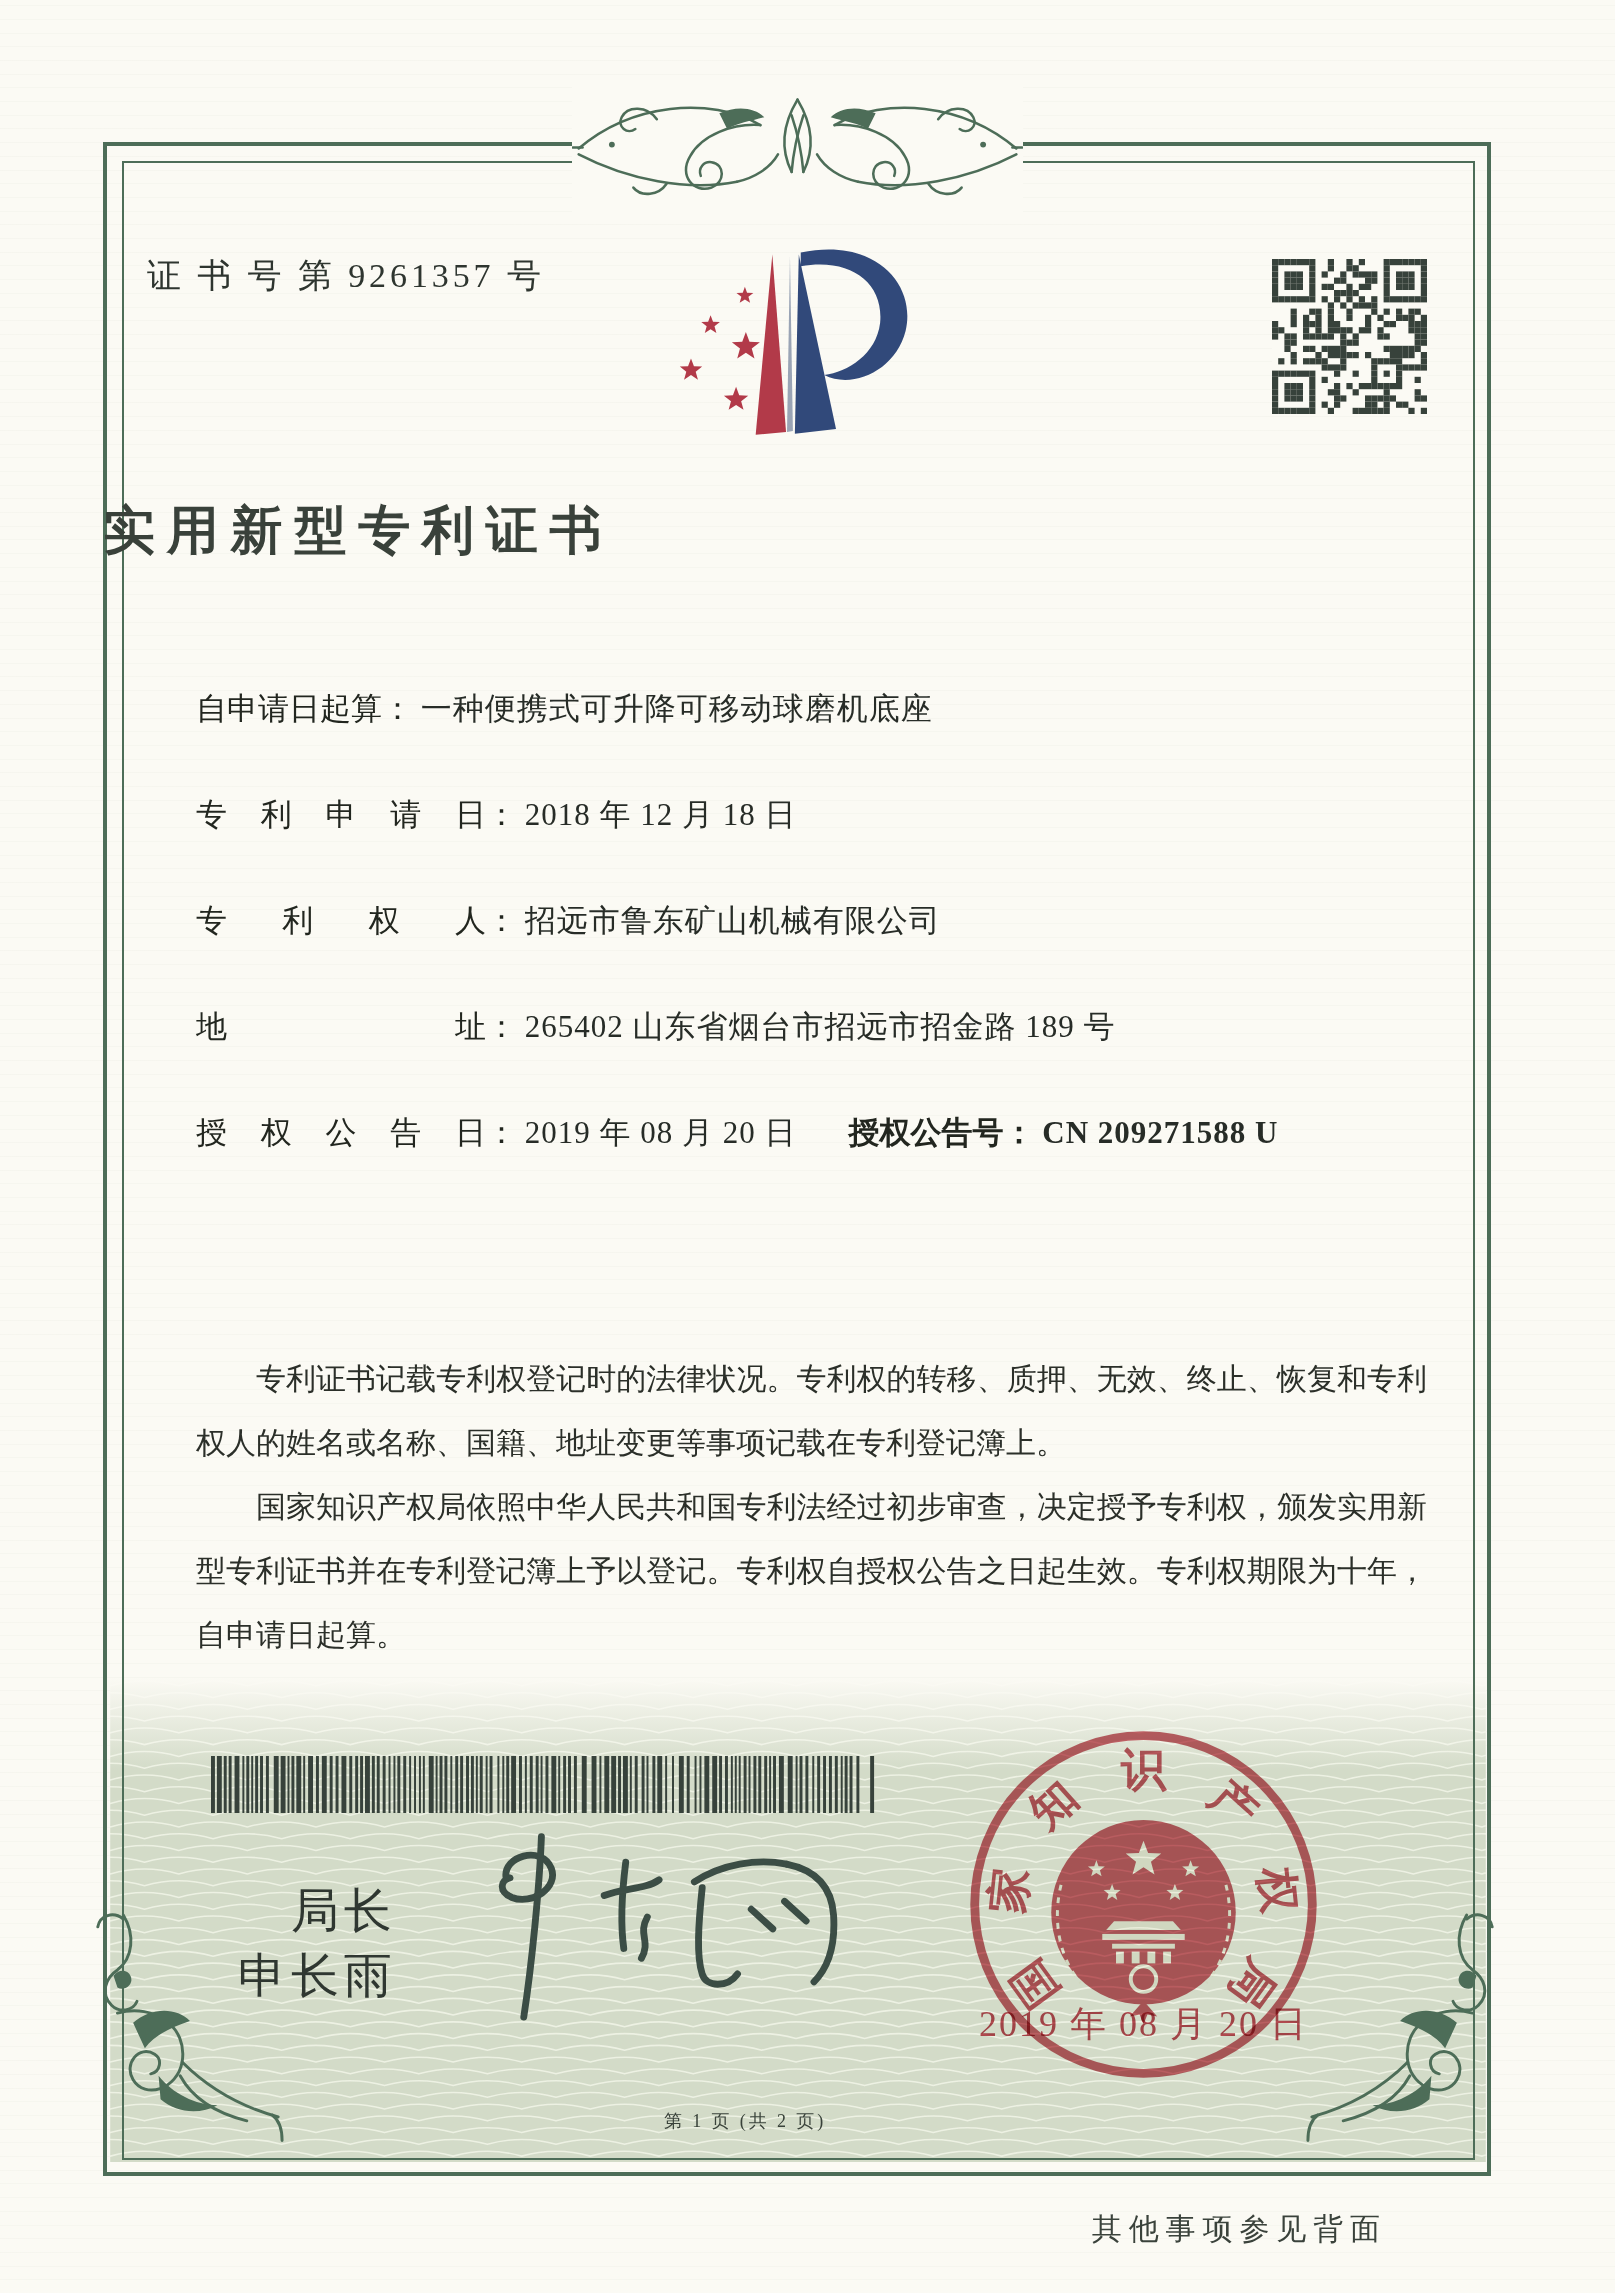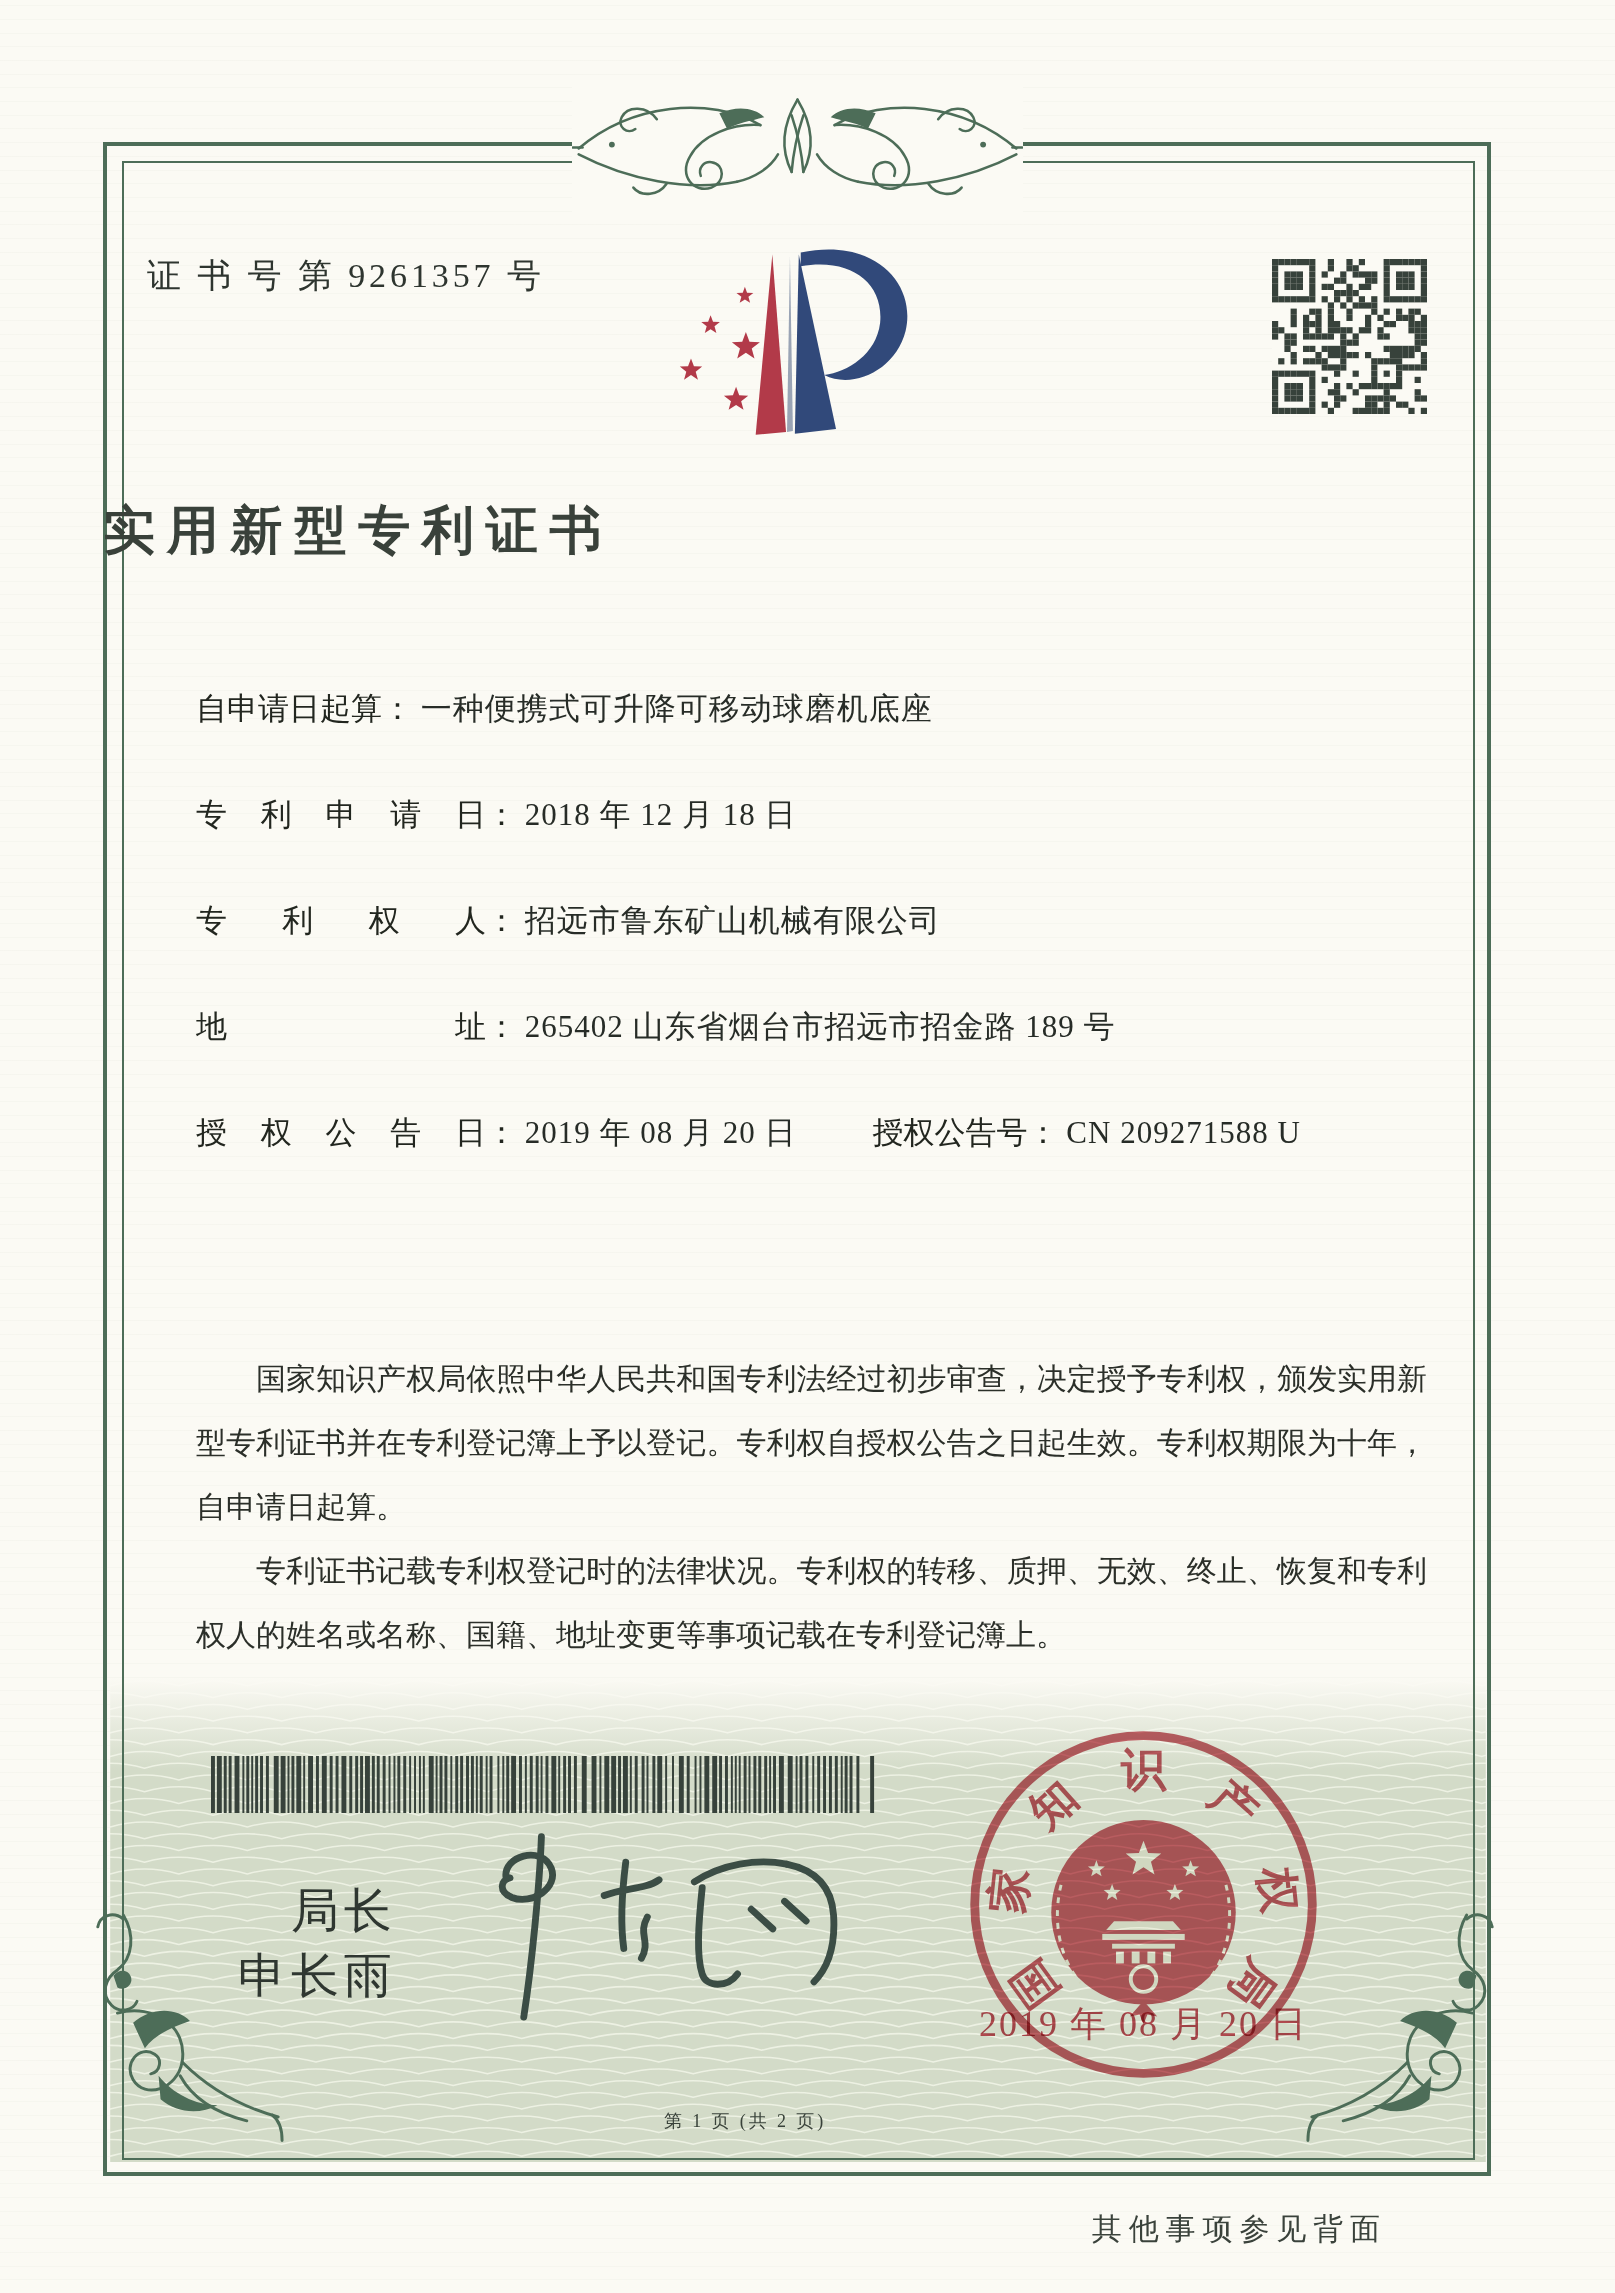--- a/index.html
+++ b/index.html
@@ -39,21 +39,21 @@
     text-align:left;font-size:52px;font-weight:bold;letter-spacing:11.8px;
     color:var(--title-color,#39413a);font-family:Liberation Serif, serif;}
   .fields{position:absolute;left:196px;top:688px;width:1245px;z-index:5;}
   .field-row{margin-bottom:64px;font-size:31px;color:#272c27;white-space:nowrap;}
   .f-pair{display:inline-block;}
   .f-label{display:inline-block;vertical-align:bottom;
     font-family:"Liberation Sans","DejaVu Sans",sans-serif;color:#22261f;}
   .f-label.just{width:290px;text-align:justify;text-align-last:justify;text-justify:inter-character;}
   .f-colon{font-family:"Liberation Sans","DejaVu Sans",sans-serif;color:#22261f;}
   .f-value{margin-left:7.8px;font-family:"Liberation Serif","DejaVu Serif",serif;letter-spacing:1px;}
-  .f-pair-extra{margin-left:76px;}
+  .f-pair-extra{margin-left:52px;font-weight:bold;}
   .body-text{position:absolute;left:196px;top:1347px;width:1231px;z-index:5;
     font-size:30px;line-height:64px;color:#2b2f29;text-align:justify;}
   .body-text p{margin:0;text-indent:2em;}
   .barcode{position:absolute;left:211px;top:1756px;width:667px;height:57px;z-index:5;}
   .officer{position:absolute;left:238px;top:1882px;z-index:5;
     font-family:Liberation Mono, monospace;
     font-size:48px;color:#2f3731;letter-spacing:4.9px;line-height:65px;text-align:right;}
   .signature{position:absolute;left:412px;top:1819px;width:451px;height:206px;z-index:5;}
   .seal{position:absolute;left:959px;top:1720px;width:369px;height:369px;z-index:6;
     mix-blend-mode:multiply;opacity:0.93;}
@@ -498,22 +498,22 @@
 
   <div class="fields" id="fields">
       <div class="field-row"><span class="f-pair"><span class="f-label">自申请日起算</span><span class="f-colon">：</span><span class="f-value">一种便携式可升降可移动球磨机底座</span></span></div>
       <div class="field-row"><span class="f-pair"><span class="f-label just">专利申请日</span><span class="f-colon">：</span><span class="f-value">2018 年 12 月 18 日</span></span></div>
       <div class="field-row"><span class="f-pair"><span class="f-label just">专利权人</span><span class="f-colon">：</span><span class="f-value">招远市鲁东矿山机械有限公司</span></span></div>
       <div class="field-row"><span class="f-pair"><span class="f-label just">地址</span><span class="f-colon">：</span><span class="f-value">265402  山东省烟台市招远市招金路 189 号</span></span></div>
       <div class="field-row"><span class="f-pair"><span class="f-label just">授权公告日</span><span class="f-colon">：</span><span class="f-value">2019 年 08 月 20 日</span></span><span class="f-pair f-pair-extra"><span class="f-label">授权公告号</span><span class="f-colon">：</span><span class="f-value">CN 209271588 U</span></span></div>
     </div>
 
   <div class="body-text">
+    <p>专利证书记载专利权登记时的法律状况。专利权的转移、质押、无效、终止、恢复和专利权人的姓名或名称、国籍、地址变更等事项记载在专利登记簿上。</p>
     <p>国家知识产权局依照中华人民共和国专利法经过初步审查，决定授予专利权，颁发实用新型专利证书并在专利登记簿上予以登记。专利权自授权公告之日起生效。专利权期限为十年，自申请日起算。</p>
-    <p>专利证书记载专利权登记时的法律状况。专利权的转移、质押、无效、终止、恢复和专利权人的姓名或名称、国籍、地址变更等事项记载在专利登记簿上。</p>
   </div>
 
   <svg class="barcode" id="barcode-svg" viewBox="0 0 680 58" preserveAspectRatio="none">
       <rect x="0" y="0" width="4" height="58" fill="#37423b"></rect>
       <rect x="6" y="0" width="5" height="58" fill="#37423b"></rect>
       <rect x="13" y="0" width="3" height="58" fill="#37423b"></rect>
       <rect x="18" y="0" width="3" height="58" fill="#37423b"></rect>
       <rect x="24" y="0" width="5" height="58" fill="#37423b"></rect>
       <rect x="32" y="0" width="2" height="58" fill="#37423b"></rect>
       <rect x="36" y="0" width="3" height="58" fill="#37423b"></rect>

